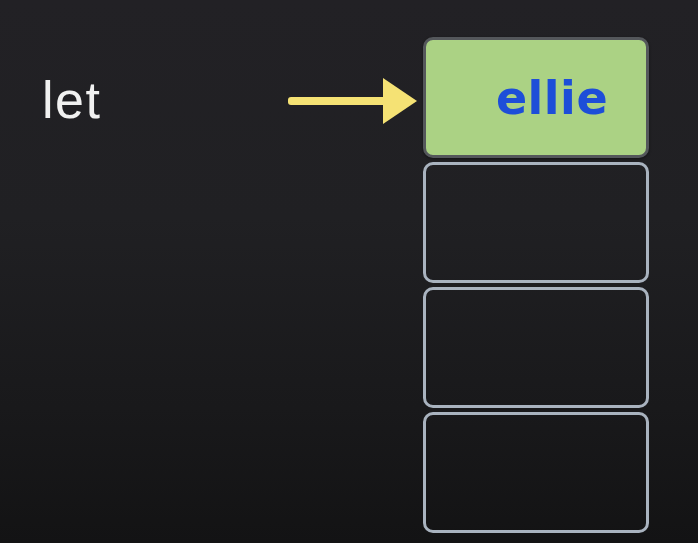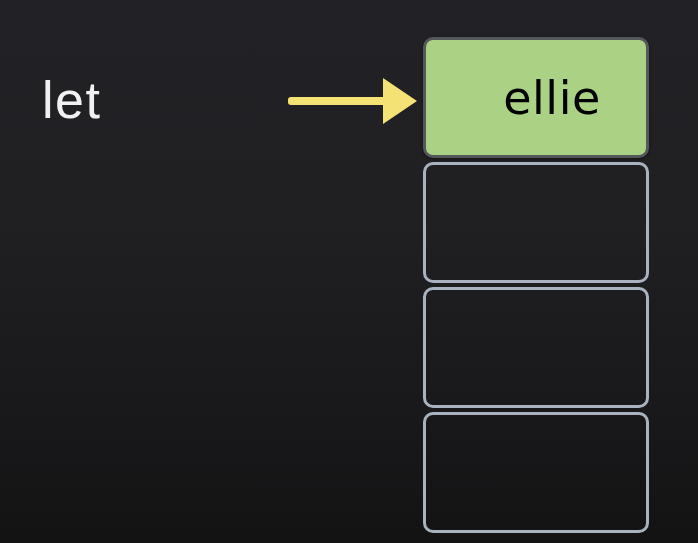--- a/index.html
+++ b/index.html
@@ -74,23 +74,23 @@
     margin-bottom: 4px;
     border-radius: 10px;
     display: flex;
     align-items: center;
     justify-content: center;
   }
   .cell.filled {
     background: #abd284;
     border: 3px solid #54575b;
     box-shadow: 0 1px 3px rgba(0,0,0,0.45);
-    color: #000000;
+    color: #1d4ed8;
     font-family: "DejaVu Sans", sans-serif;
-    font-weight: normal;
+    font-weight: bold;
     font-size: 46px;
     letter-spacing: 0.5px;
     padding-left: 32px;
   }
   .cell.empty {
     background: transparent;
     border: 3px solid #a9b3bf;
   }
 </style>
 </head>

